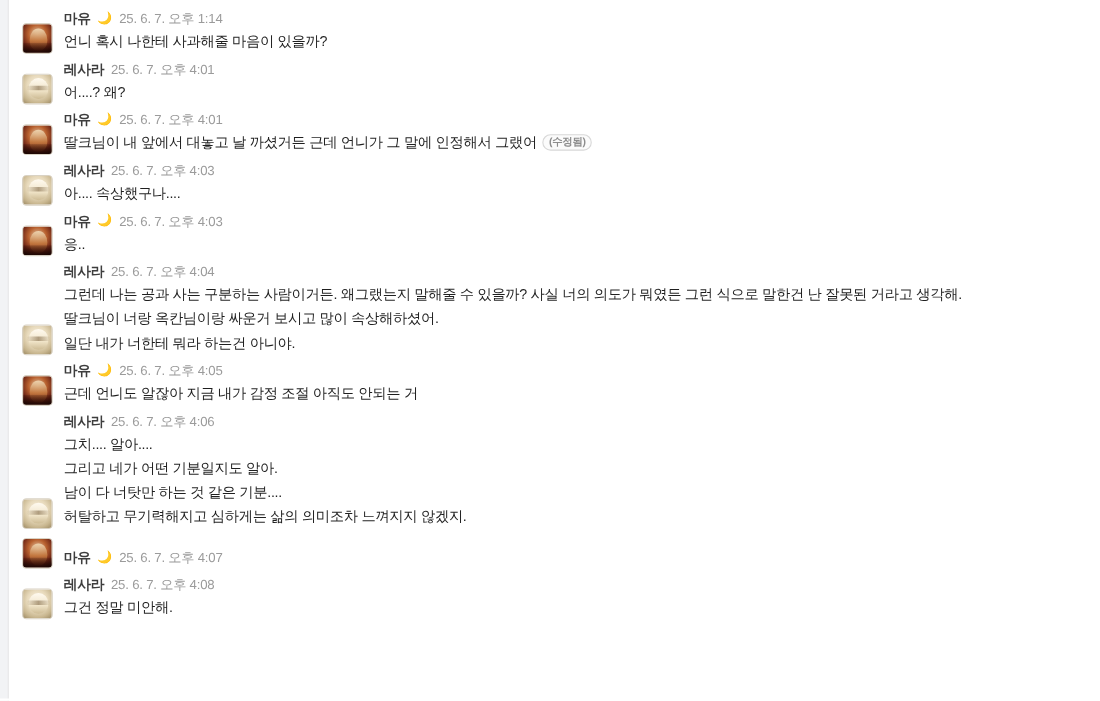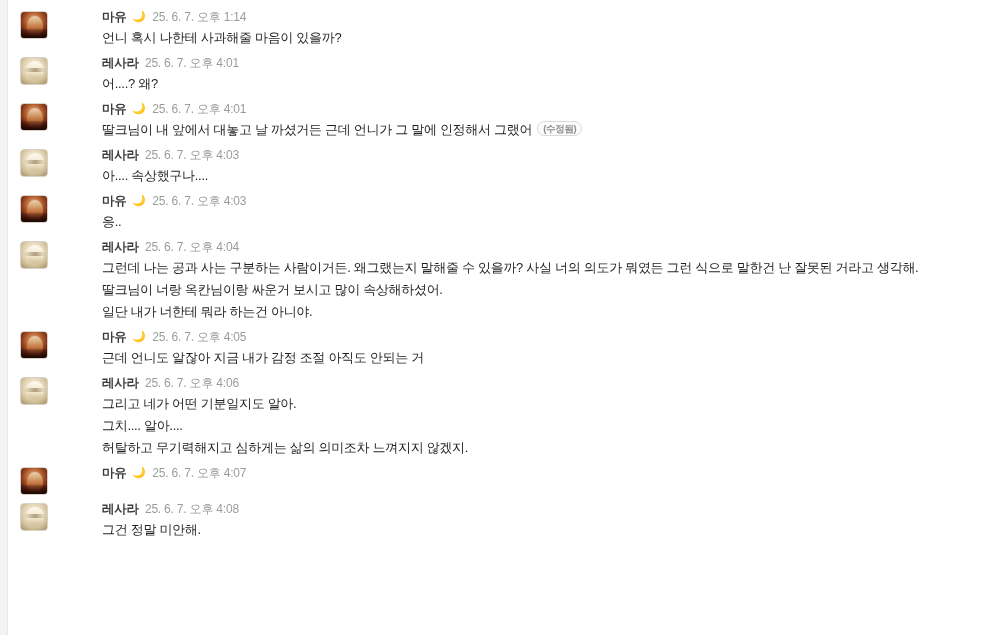--- a/index.html
+++ b/index.html
@@ -25,23 +25,22 @@
   }
   .chat-scroll {
     position: absolute;
     left: 8px; top: 0;
     width: 992px; height: 637px;
     overflow: hidden;
     padding: 6px 0 0 0;
   }
   .msg {
     display: flex;
-    align-items: flex-start;
+    align-items: flex-end;
     padding: 3px 10px 3px 4px;
-    gap: 44px;
   }
   .avatar-slot {
     width: 44px;
     flex: 0 0 44px;
     display: flex;
     justify-content: center;
     padding-top: 2px;
   }
   .avatar {
     width: 28px; height: 28px;
@@ -241,22 +240,23 @@
       </div>
       <div class="msg">
         <div class="avatar-slot">
           <div class="avatar lesara"></div>
         </div>
         <div class="body">
           <div class="meta">
             <span class="name">레사라</span>
             <span class="time">25. 6. 7. 오후 4:06</span>
           </div>
+          <div class="line"><span>그치.... 알아....</span></div>
           <div class="line"><span>그리고 네가 어떤 기분일지도 알아.</span></div>
-          <div class="line"><span>그치.... 알아....</span></div>
+          <div class="line"><span>남이 다 너탓만 하는 것 같은 기분....</span></div>
           <div class="line"><span>허탈하고 무기력해지고 심하게는 삶의 의미조차 느껴지지 않겠지.</span></div>
         </div>
       </div>
       <div class="msg">
         <div class="avatar-slot">
           <div class="avatar mayu"></div>
         </div>
         <div class="body">
           <div class="meta">
             <span class="name">마유</span>

